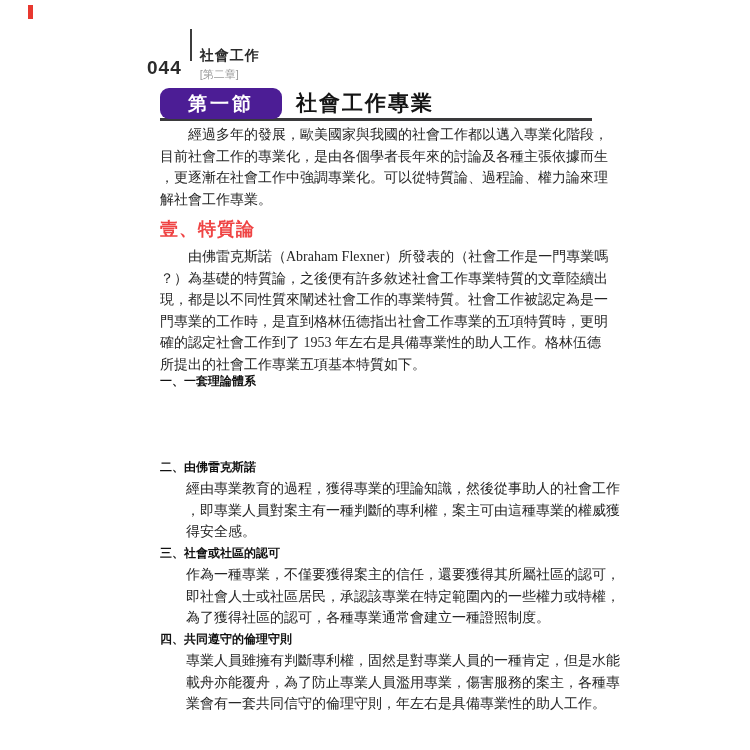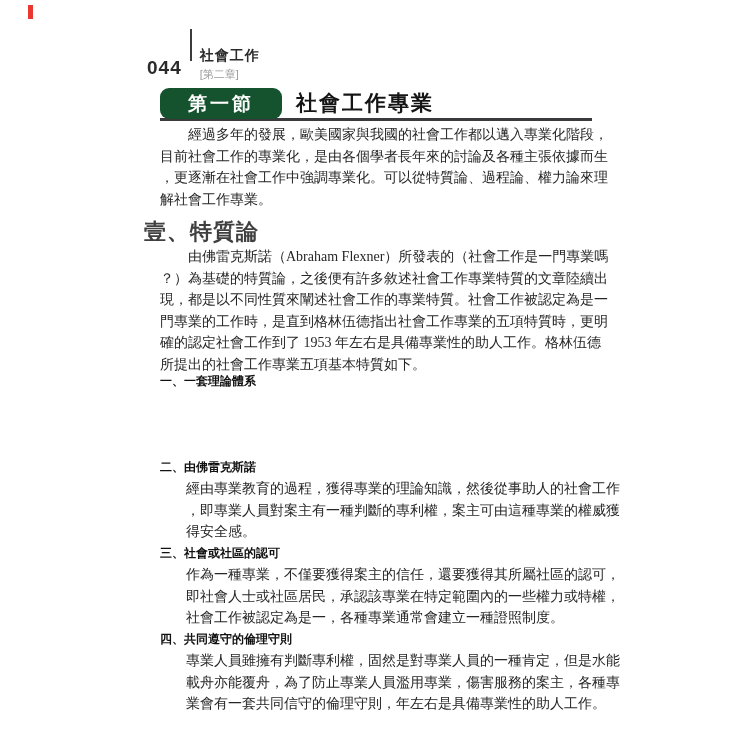--- a/index.html
+++ b/index.html
@@ -41,21 +41,21 @@
   }
   
   .section-bar {
     position:absolute; left:160px; top:88px;
     width:432px; height:30px;
     border-bottom:3px solid #3a3a3c;
   }
   .section-tab {
     position:absolute; left:0; top:0;
     width:122px; height:31px;
-    background:#14532d;
+    background:#4c1d95;
     border-radius:9px;
     color:#ffffff;
     font-family:"Liberation Sans","DejaVu Sans",sans-serif;
     font-weight:bold; font-size:19px;
     text-align:center; line-height:31px; letter-spacing:3px;
   }
   .section-title {
     position:absolute; left:136px; top:0;
     color:#151515;
     font-family:"Liberation Sans","DejaVu Sans",sans-serif;
@@ -63,23 +63,23 @@
     line-height:30px; letter-spacing:2px;
   }
   
   .para {
     position:absolute; left:160px; width:440px;
     font-size:14px; line-height:21.6px;
     white-space:pre; color:#262626;
   }
   .indent { text-indent:28px; }
   .h-big {
-    position:absolute; left:144px;
+    position:absolute; left:160px;
     font-family:"Liberation Sans","DejaVu Sans",sans-serif;
-    font-weight:bold; font-size:22px; color:#404040; letter-spacing:1px;
+    font-weight:bold; font-size:18px; color:#ef4444; letter-spacing:1px;
   }
   .trait-heading {
     position:absolute; left:160px;
     font-weight:bold; font-size:12px; color:#111111;
     line-height:21px;
   }
   .trait-body {
     position:absolute; left:186px; width:414px;
     font-size:14px; line-height:21.6px;
     white-space:pre; color:#262626;
@@ -129,20 +129,20 @@
   <div class="trait-heading t0h">一、一套理論體系</div>
 
   <div class="trait-heading t1h">二、由佛雷克斯諾</div>
   <div class="trait-body t1b">經由專業教育的過程，獲得專業的理論知識，然後從事助人的社會工作
 ，即專業人員對案主有一種判斷的專利權，案主可由這種專業的權威獲
 得安全感。</div>
 
   <div class="trait-heading t2h">三、社會或社區的認可</div>
   <div class="trait-body t2b">作為一種專業，不僅要獲得案主的信任，還要獲得其所屬社區的認可，
 即社會人士或社區居民，承認該專業在特定範圍內的一些權力或特權，
-社會工作被認定為是一，各種專業通常會建立一種證照制度。</div>
+為了獲得社區的認可，各種專業通常會建立一種證照制度。</div>
 
   <div class="trait-heading t3h">四、共同遵守的倫理守則</div>
   <div class="trait-body t3b">專業人員雖擁有判斷專利權，固然是對專業人員的一種肯定，但是水能
 載舟亦能覆舟，為了防止專業人員濫用專業，傷害服務的案主，各種專
 業會有一套共同信守的倫理守則，年左右是具備專業性的助人工作。</div>
 
 </div>
 
 </body></html>

